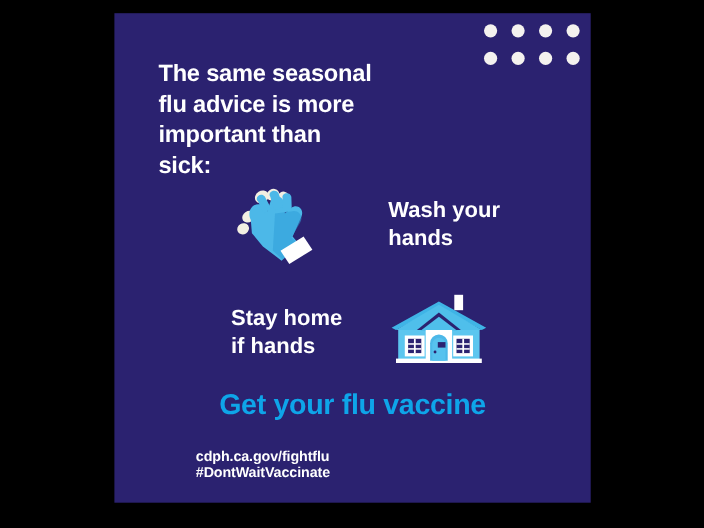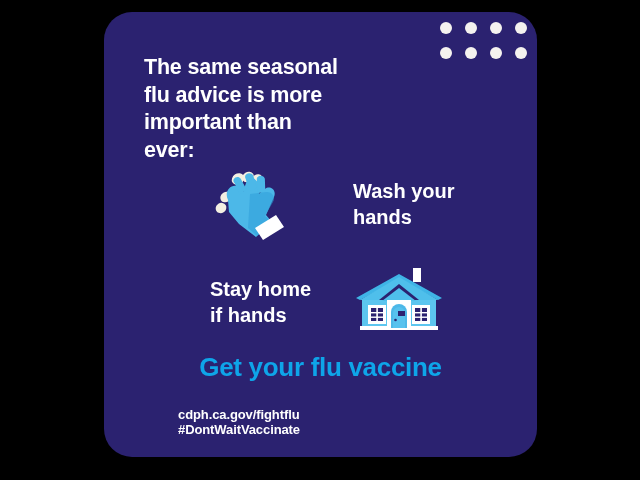--- a/index.html
+++ b/index.html
@@ -22,21 +22,20 @@
 
   
   #poster {
     position: absolute;
     left: 104px;
     top: 12px;
     width: 433px;
     height: 445px;
     background: #2b2270;
     overflow: hidden;
-    border-radius: 28px;
   }
 
   
   #dot-grid {
     position: absolute;
     left: 336px;   
     top: 10px;
     width: 88px;
     height: 44px;
   }
@@ -158,21 +157,21 @@
       <span class="dot" style="left: 0px; top: 25px; background: rgb(244, 242, 239);"></span>
       <span class="dot" style="left: 25px; top: 25px; background: rgb(244, 242, 239);"></span>
       <span class="dot" style="left: 50px; top: 25px; background: rgb(244, 242, 239);"></span>
       <span class="dot" style="left: 75px; top: 25px; background: rgb(244, 242, 239);"></span>
     </div>
 
     <div id="headline">
       <span class="ln">The same seasonal</span>
       <span class="ln">flu advice is more</span>
       <span class="ln">important than</span>
-      <span class="ln">ever:</span>
+      <span class="ln">sick:</span>
     </div>
 
     <div id="glove-figure">
       <svg viewBox="0 0 76 74" width="76" height="74" xmlns="http://www.w3.org/2000/svg">
 
         <g fill="#f3efe2">
           <ellipse cx="28" cy="9" rx="6.5" ry="5.5" transform="rotate(-32 28 9)"></ellipse>
           <ellipse cx="38" cy="7" rx="6" ry="5" transform="rotate(-32 38 7)"></ellipse>
           <ellipse cx="47" cy="9" rx="5.5" ry="4.5" transform="rotate(-32 47 9)"></ellipse>
           <ellipse cx="16" cy="27" rx="6" ry="5" transform="rotate(-32 16 27)"></ellipse>

